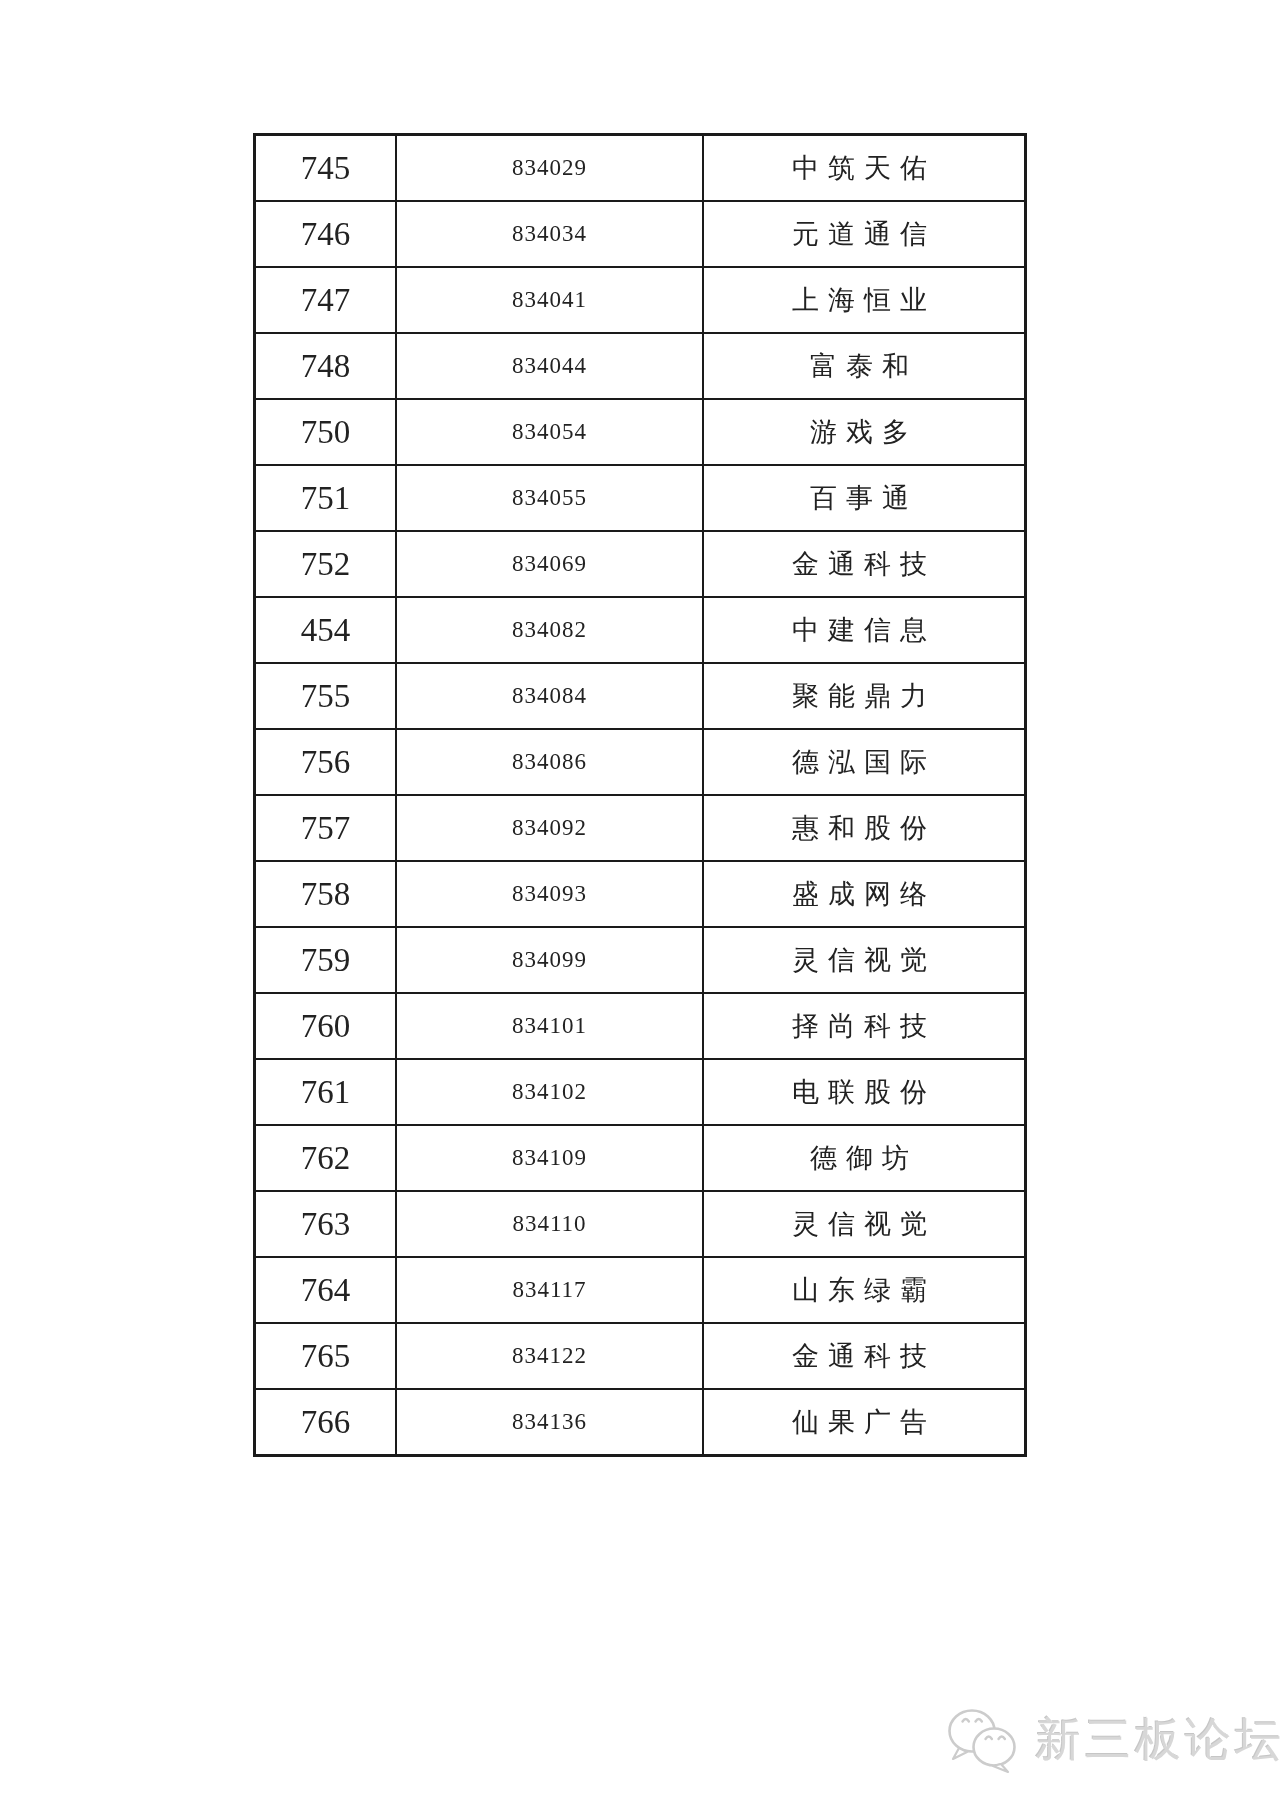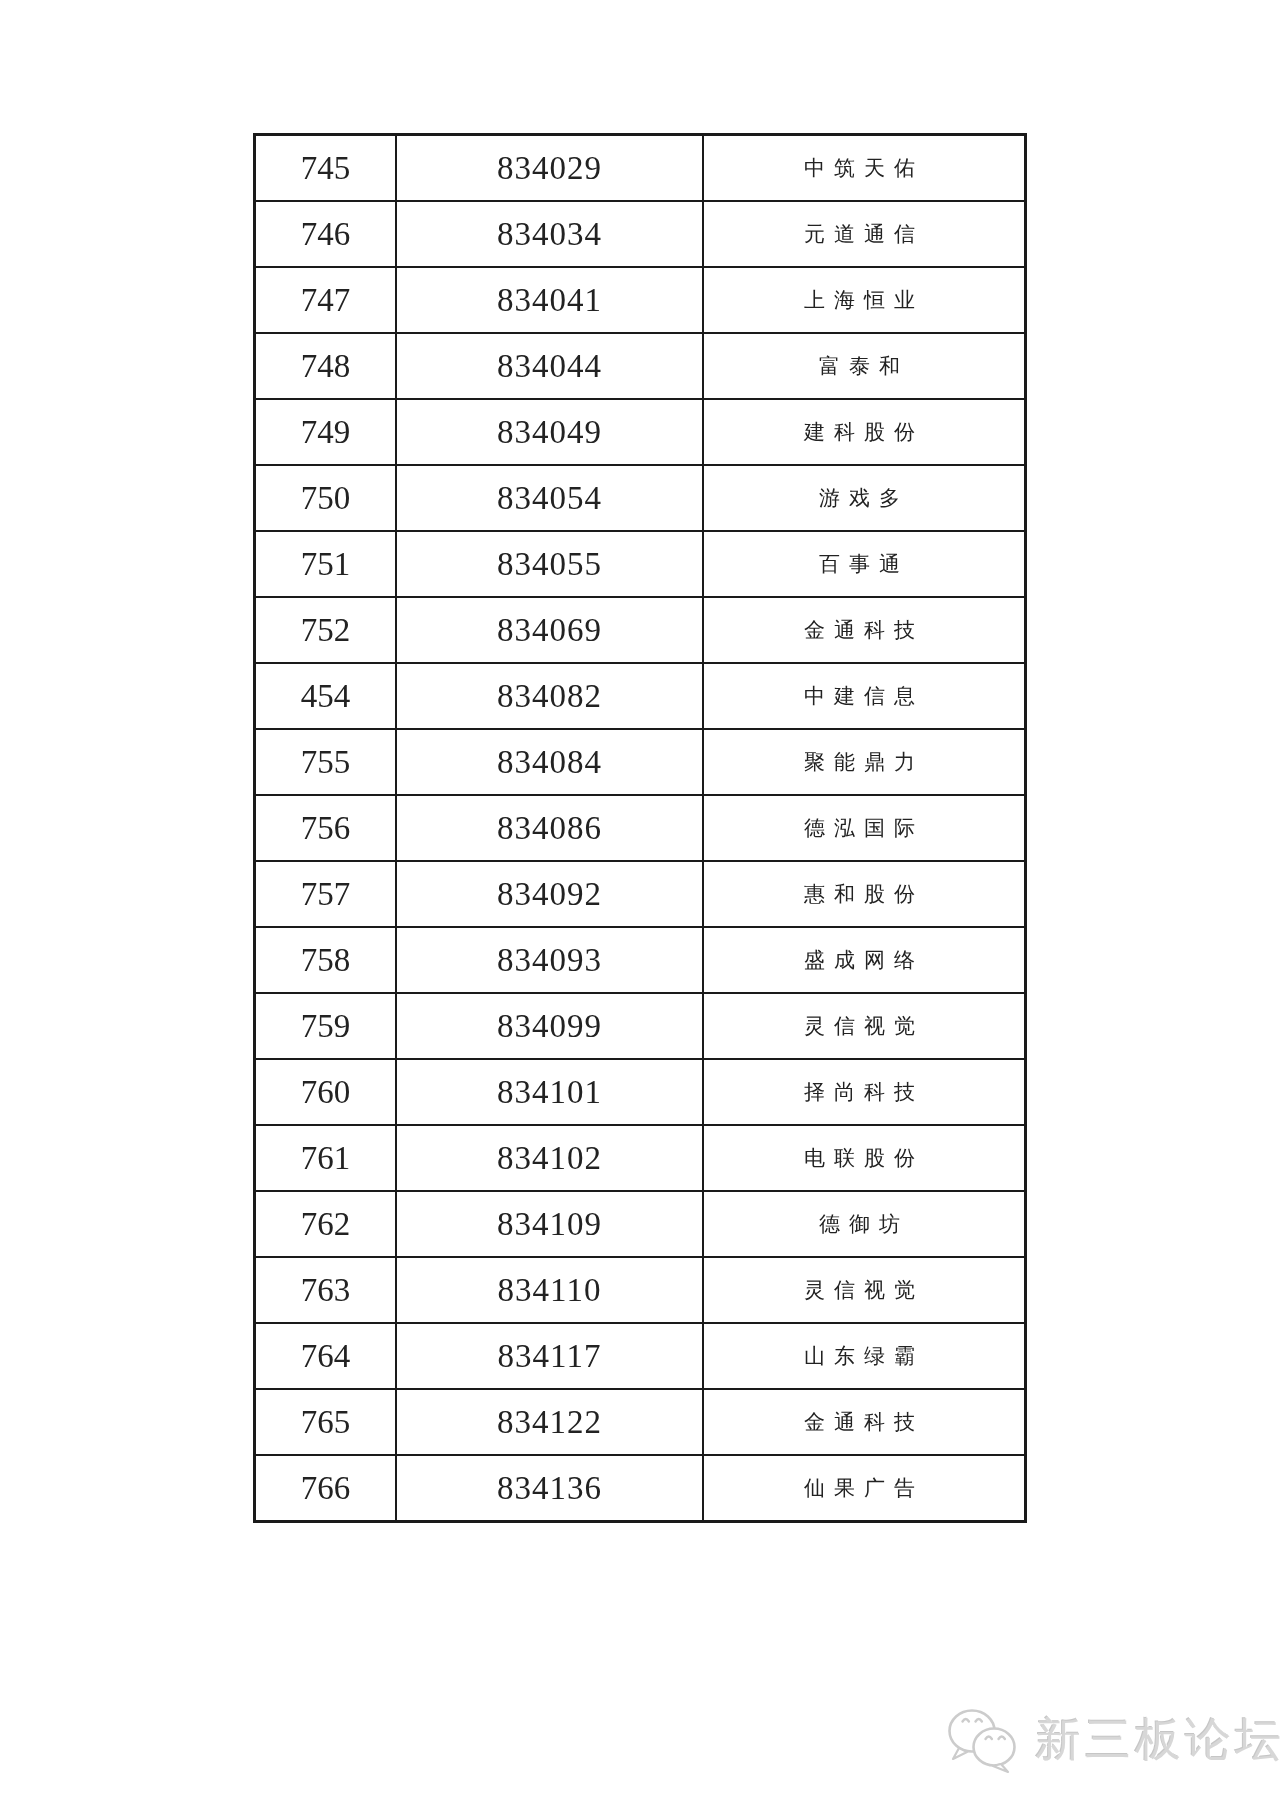--- a/index.html
+++ b/index.html
@@ -34,26 +34,26 @@
     padding: 0;
     overflow: hidden;
     white-space: nowrap;
   }
   td.col-no {
     width: 139px;
     font-size: 33px;
   }
   td.col-code {
     width: 305px;
-    font-size: 33px;
+    font-size: 23px;
     letter-spacing: 1px;
   }
   td.col-name {
     width: 320px;
-    font-size: 21px;
+    font-size: 27px;
     letter-spacing: 9px;
     padding-left: 9px;
     color: #2a2a2a;
     margin-left: 24px;
   }
   .watermark {
     position: absolute;
     left: 946px;
     top: 1706px;
     display: flex;
@@ -100,25 +100,20 @@
           <td class="col-code">834041</td>
           <td class="col-name">上海恒业</td>
         </tr>
 
         <tr>
           <td class="col-no">748</td>
           <td class="col-code">834044</td>
           <td class="col-name">富泰和</td>
         </tr>
 
-        <tr>
-          <td class="col-no">749</td>
-          <td class="col-code">834049</td>
-          <td class="col-name">建科股份</td>
-        </tr>
 
         <tr>
           <td class="col-no">750</td>
           <td class="col-code">834054</td>
           <td class="col-name">游戏多</td>
         </tr>
 
         <tr>
           <td class="col-no">751</td>
           <td class="col-code">834055</td>

